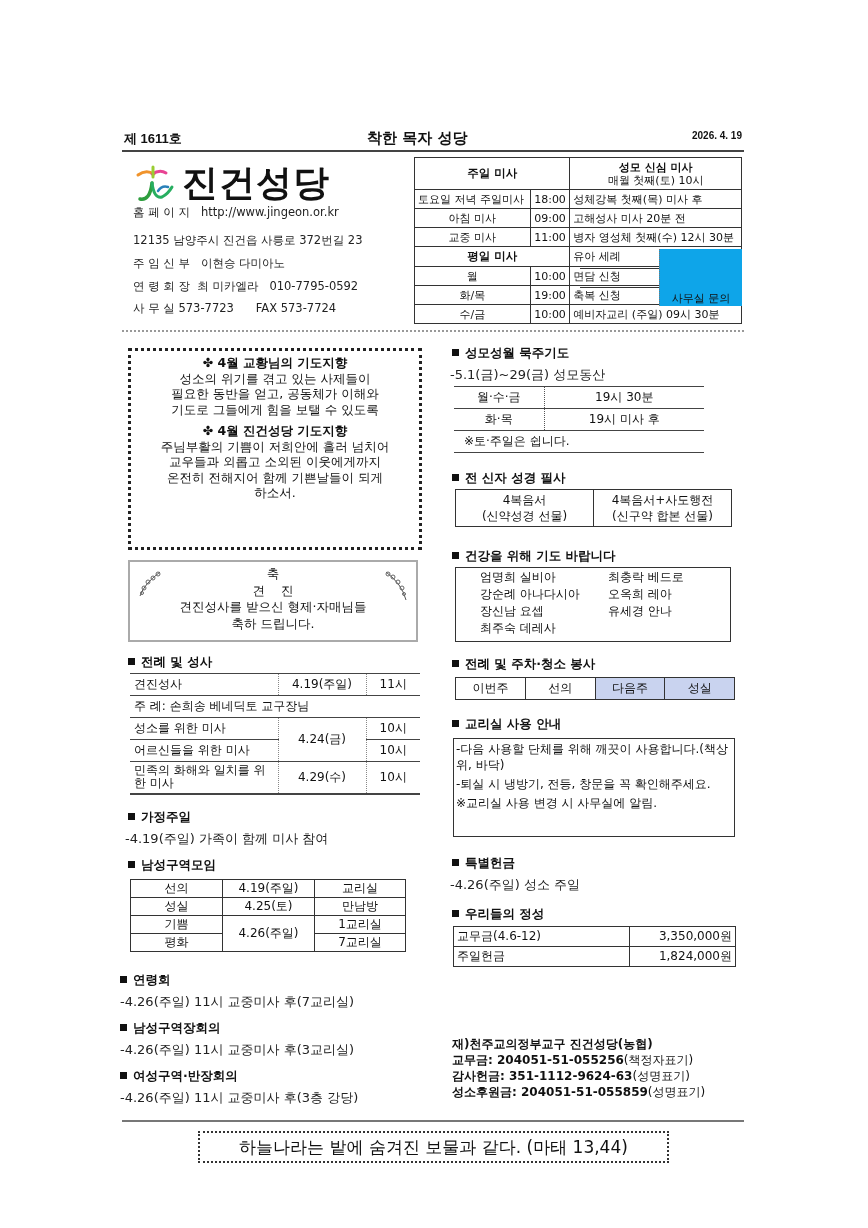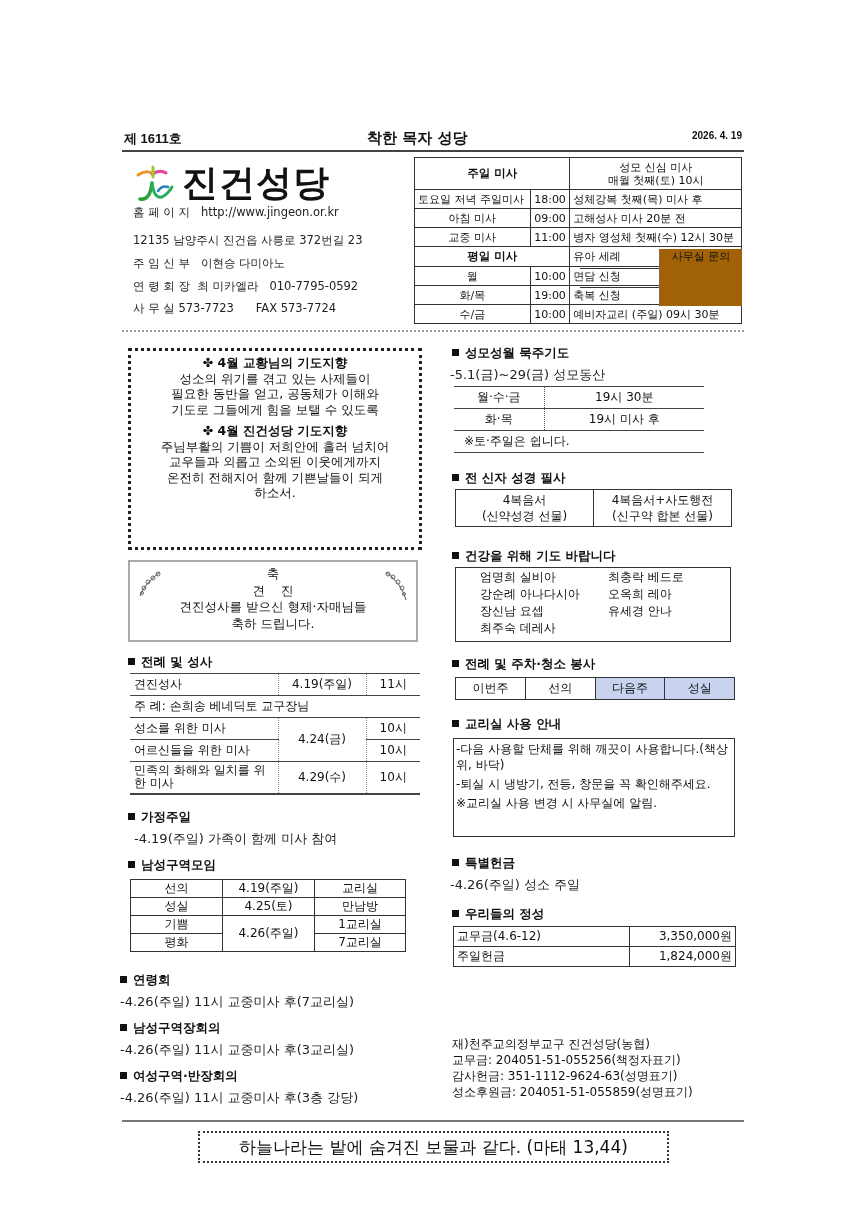--- a/index.html
+++ b/index.html
@@ -1,19 +1,19 @@
 <!DOCTYPE html>
 <html><head>
 <meta charset="utf-8">
 <style>
   * { box-sizing: border-box; margin: 0; padding: 0; }
   html, body { width: 868px; height: 1228px; background: #ffffff; }
   body { font-family: "DejaVu Sans", "Liberation Sans", sans-serif; color: #111; position: relative; overflow: hidden; }
   .abs { position: absolute; }
-  .bold { font-weight: normal; }
+  .bold { font-weight: bold; }
 
   
   .topbar { left: 122px; top: 130px; width: 622px; height: 22px; border-bottom: 2px solid #444; }
   .topbar .issue { position: absolute; left: 2px; top: 0; font-size: 13px; font-weight: bold; font-family: "Liberation Sans", sans-serif; }
   .topbar .title { position: absolute; left: 245px; top: -1px; font-size: 15px; font-weight: bold; }
   .topbar .date { position: absolute; right: 2px; top: 0; font-size: 10px; font-weight: bold; font-family: "Liberation Sans", sans-serif; }
 
   
   .logo { left: 132px; top: 160px; width: 230px; height: 46px; display: flex; align-items: center; }
   .logo .mark { width: 44px; height: 44px; }
@@ -158,21 +158,21 @@
     </td>
   </tr>
   <tr>
     <td class="c">수/금</td>
     <td class="c">10:00</td>
     <td>예비자교리 (주일) 09시 30분</td>
   </tr>
 </tbody>
   </table>
 
-<div class="abs" style="left:659px;top:249px;width:83px;height:57px;border-left:1px dotted #777;background:#a16207;display:flex;align-items:flex-start;justify-content:center;font-size:11px;">
+<div class="abs" style="left:659px;top:249px;width:83px;height:57px;border-left:1px dotted #777;background:#0ea5e9;display:flex;align-items:flex-end;justify-content:center;font-size:11px;">
   <span>사무실 문의</span>
 </div>
 <div class="abs" style="left:580px;top:268px;width:79px;border-top:1px solid #333;"></div>
 <div class="abs" style="left:580px;top:287px;width:79px;border-top:1px solid #333;"></div>
 
 <div class="abs hdots" style="left:122px;top:330px;width:622px;"></div>
 
 <div class="abs prayer">
   <div class="ptitle">✤ 4월 교황님의 기도지향</div>
   <div>성소의 위기를 겪고 있는 사제들이</div>
@@ -231,21 +231,21 @@
   </tr>
   <tr>
     <td style="line-height:13px;height:32px;border-bottom:2px solid #444;">민족의 화해와 일치를 위한 미사</td>
     <td class="c dl" style="border-bottom:2px solid #444;">4.29(수)</td>
     <td class="c dl" style="border-bottom:2px solid #444;">10시</td>
   </tr>
 </tbody>
   </table>
 
 <div class="abs sec" style="left:128px;top:809px;"><span class="sq"></span><span>가정주일</span></div>
-<div class="abs line" style="left:134px;top:830px;">-4.19(주일) 가족이 함께 미사 참여</div>
+<div class="abs line" style="left:125px;top:830px;">-4.19(주일) 가족이 함께 미사 참여</div>
 
 <div class="abs sec" style="left:128px;top:857px;"><span class="sq"></span><span>남성구역모임</span></div>
 <table class="abs meet">
   <tbody>
       <tr>
     <td style="width:92px;">선의</td>
     <td style="width:92px;">4.19(주일)</td>
     <td>교리실</td>
   </tr>
   <tr>

